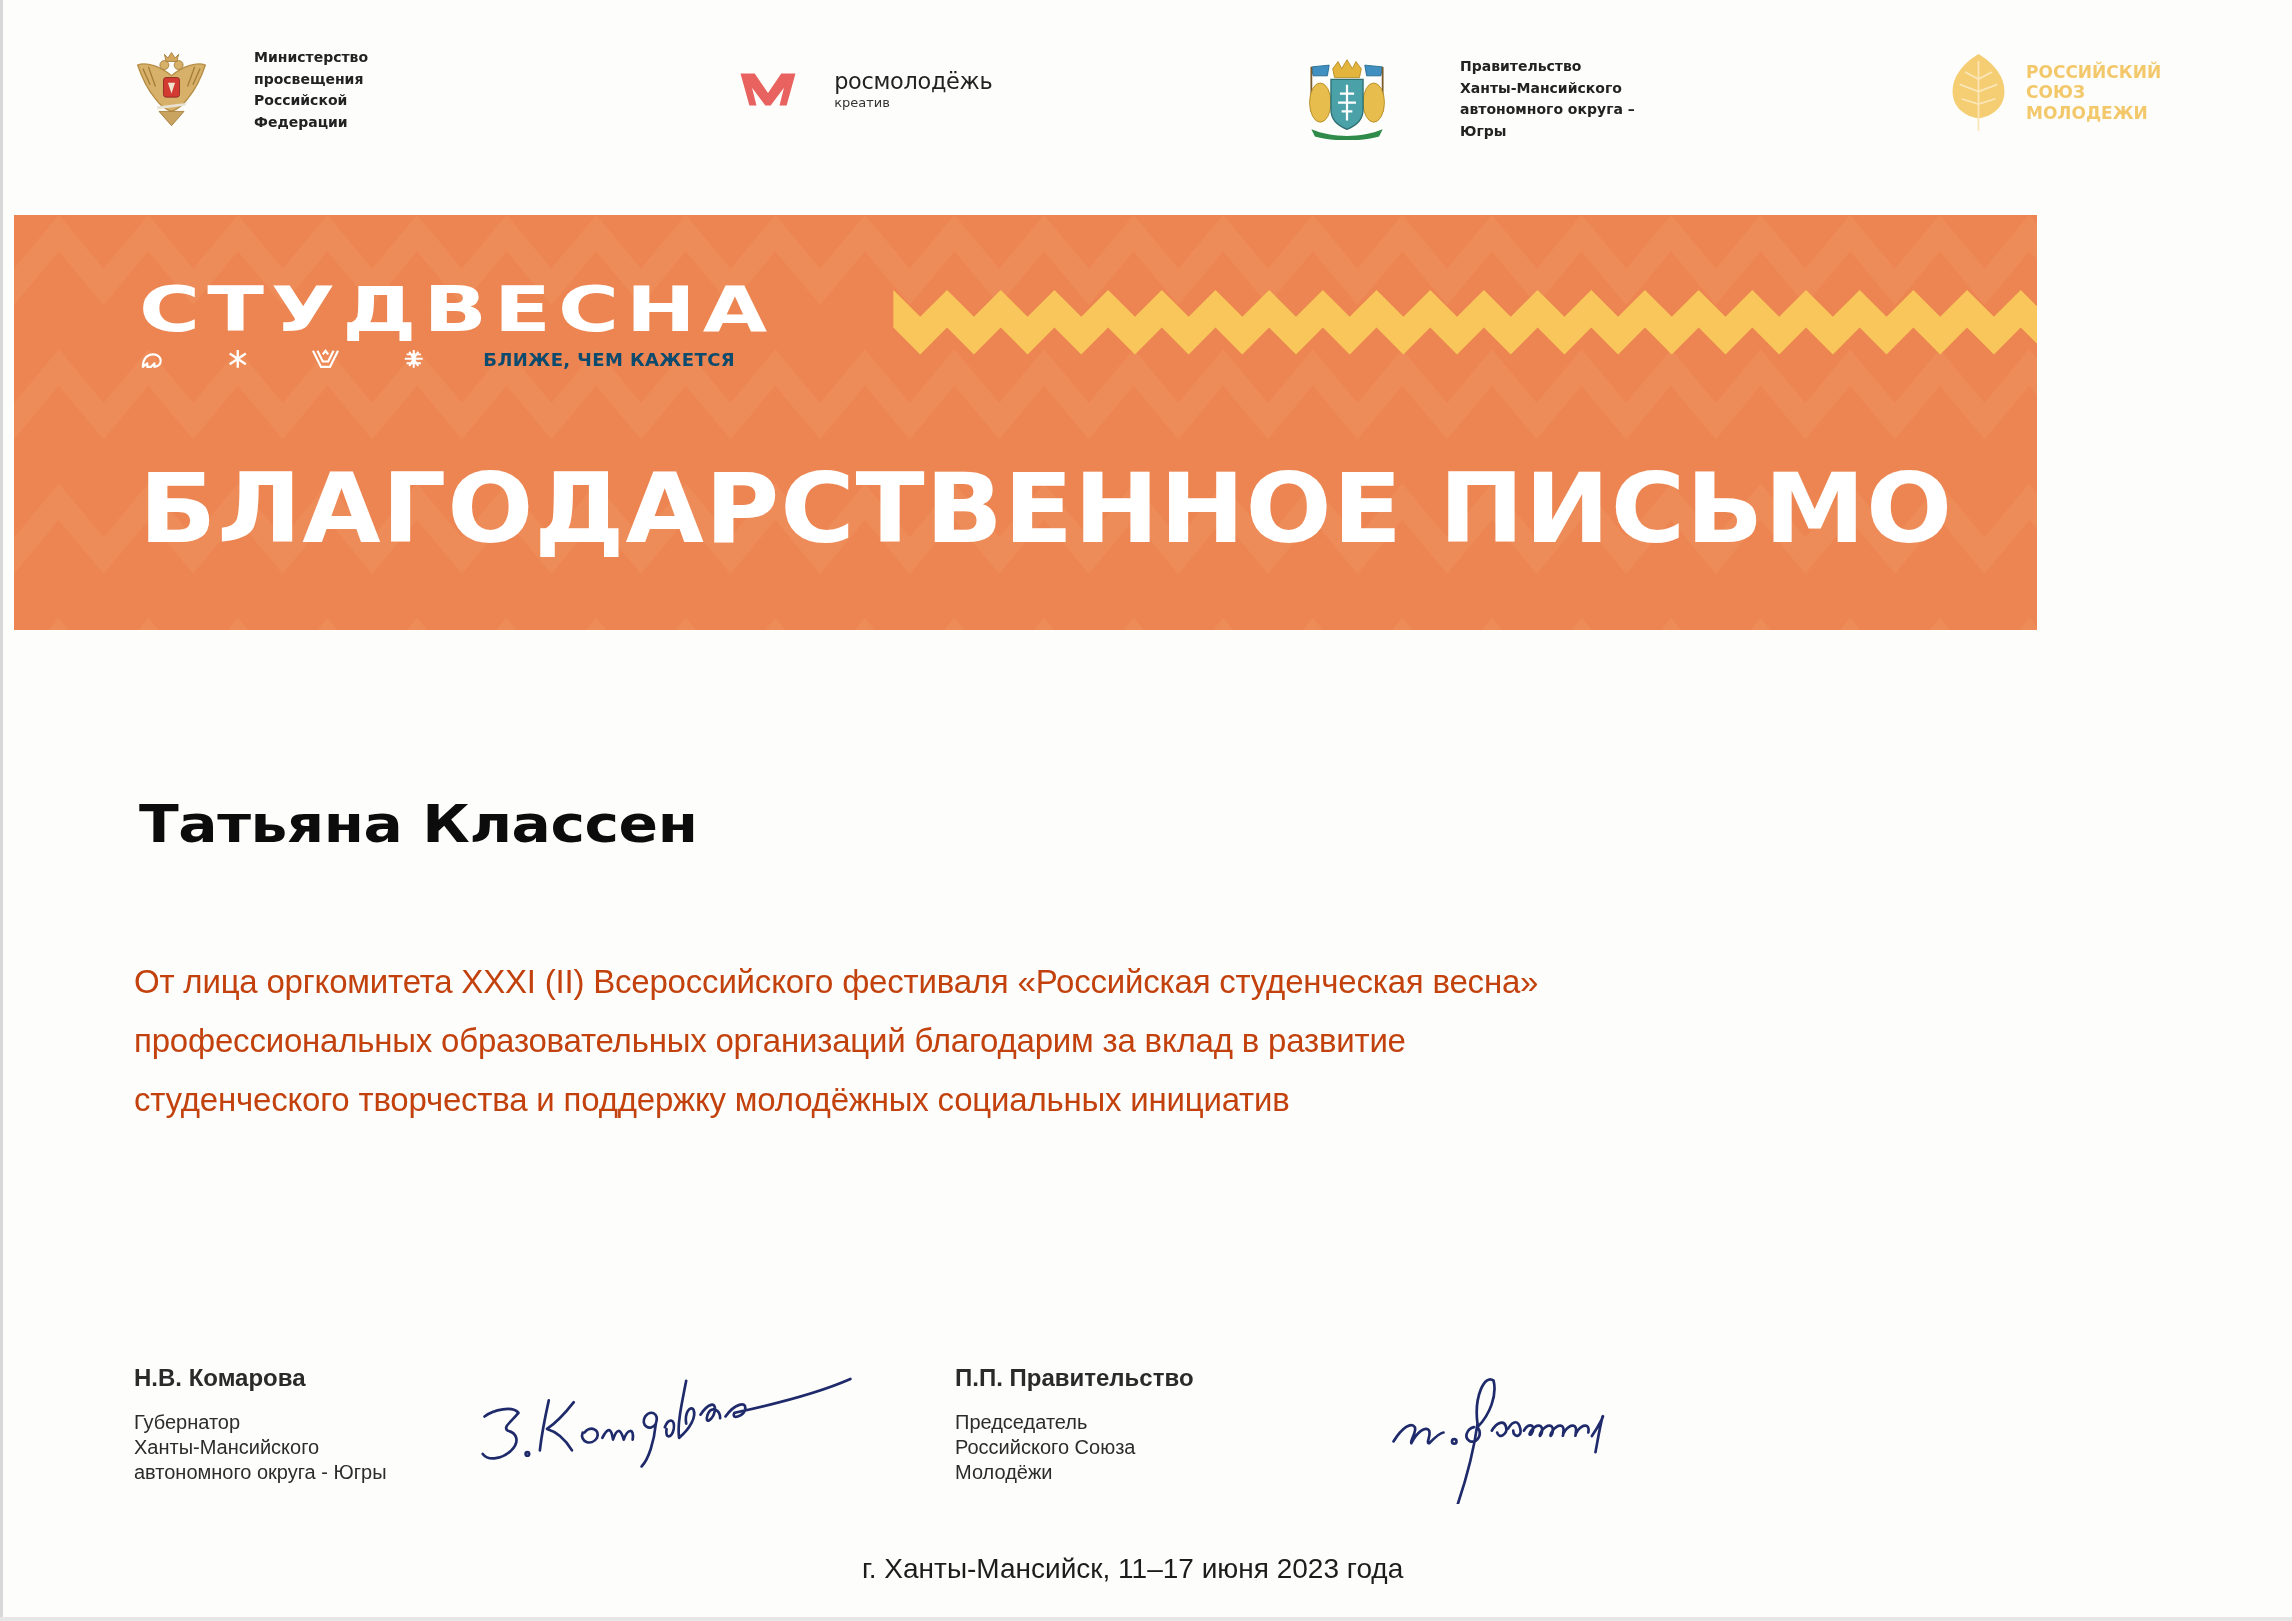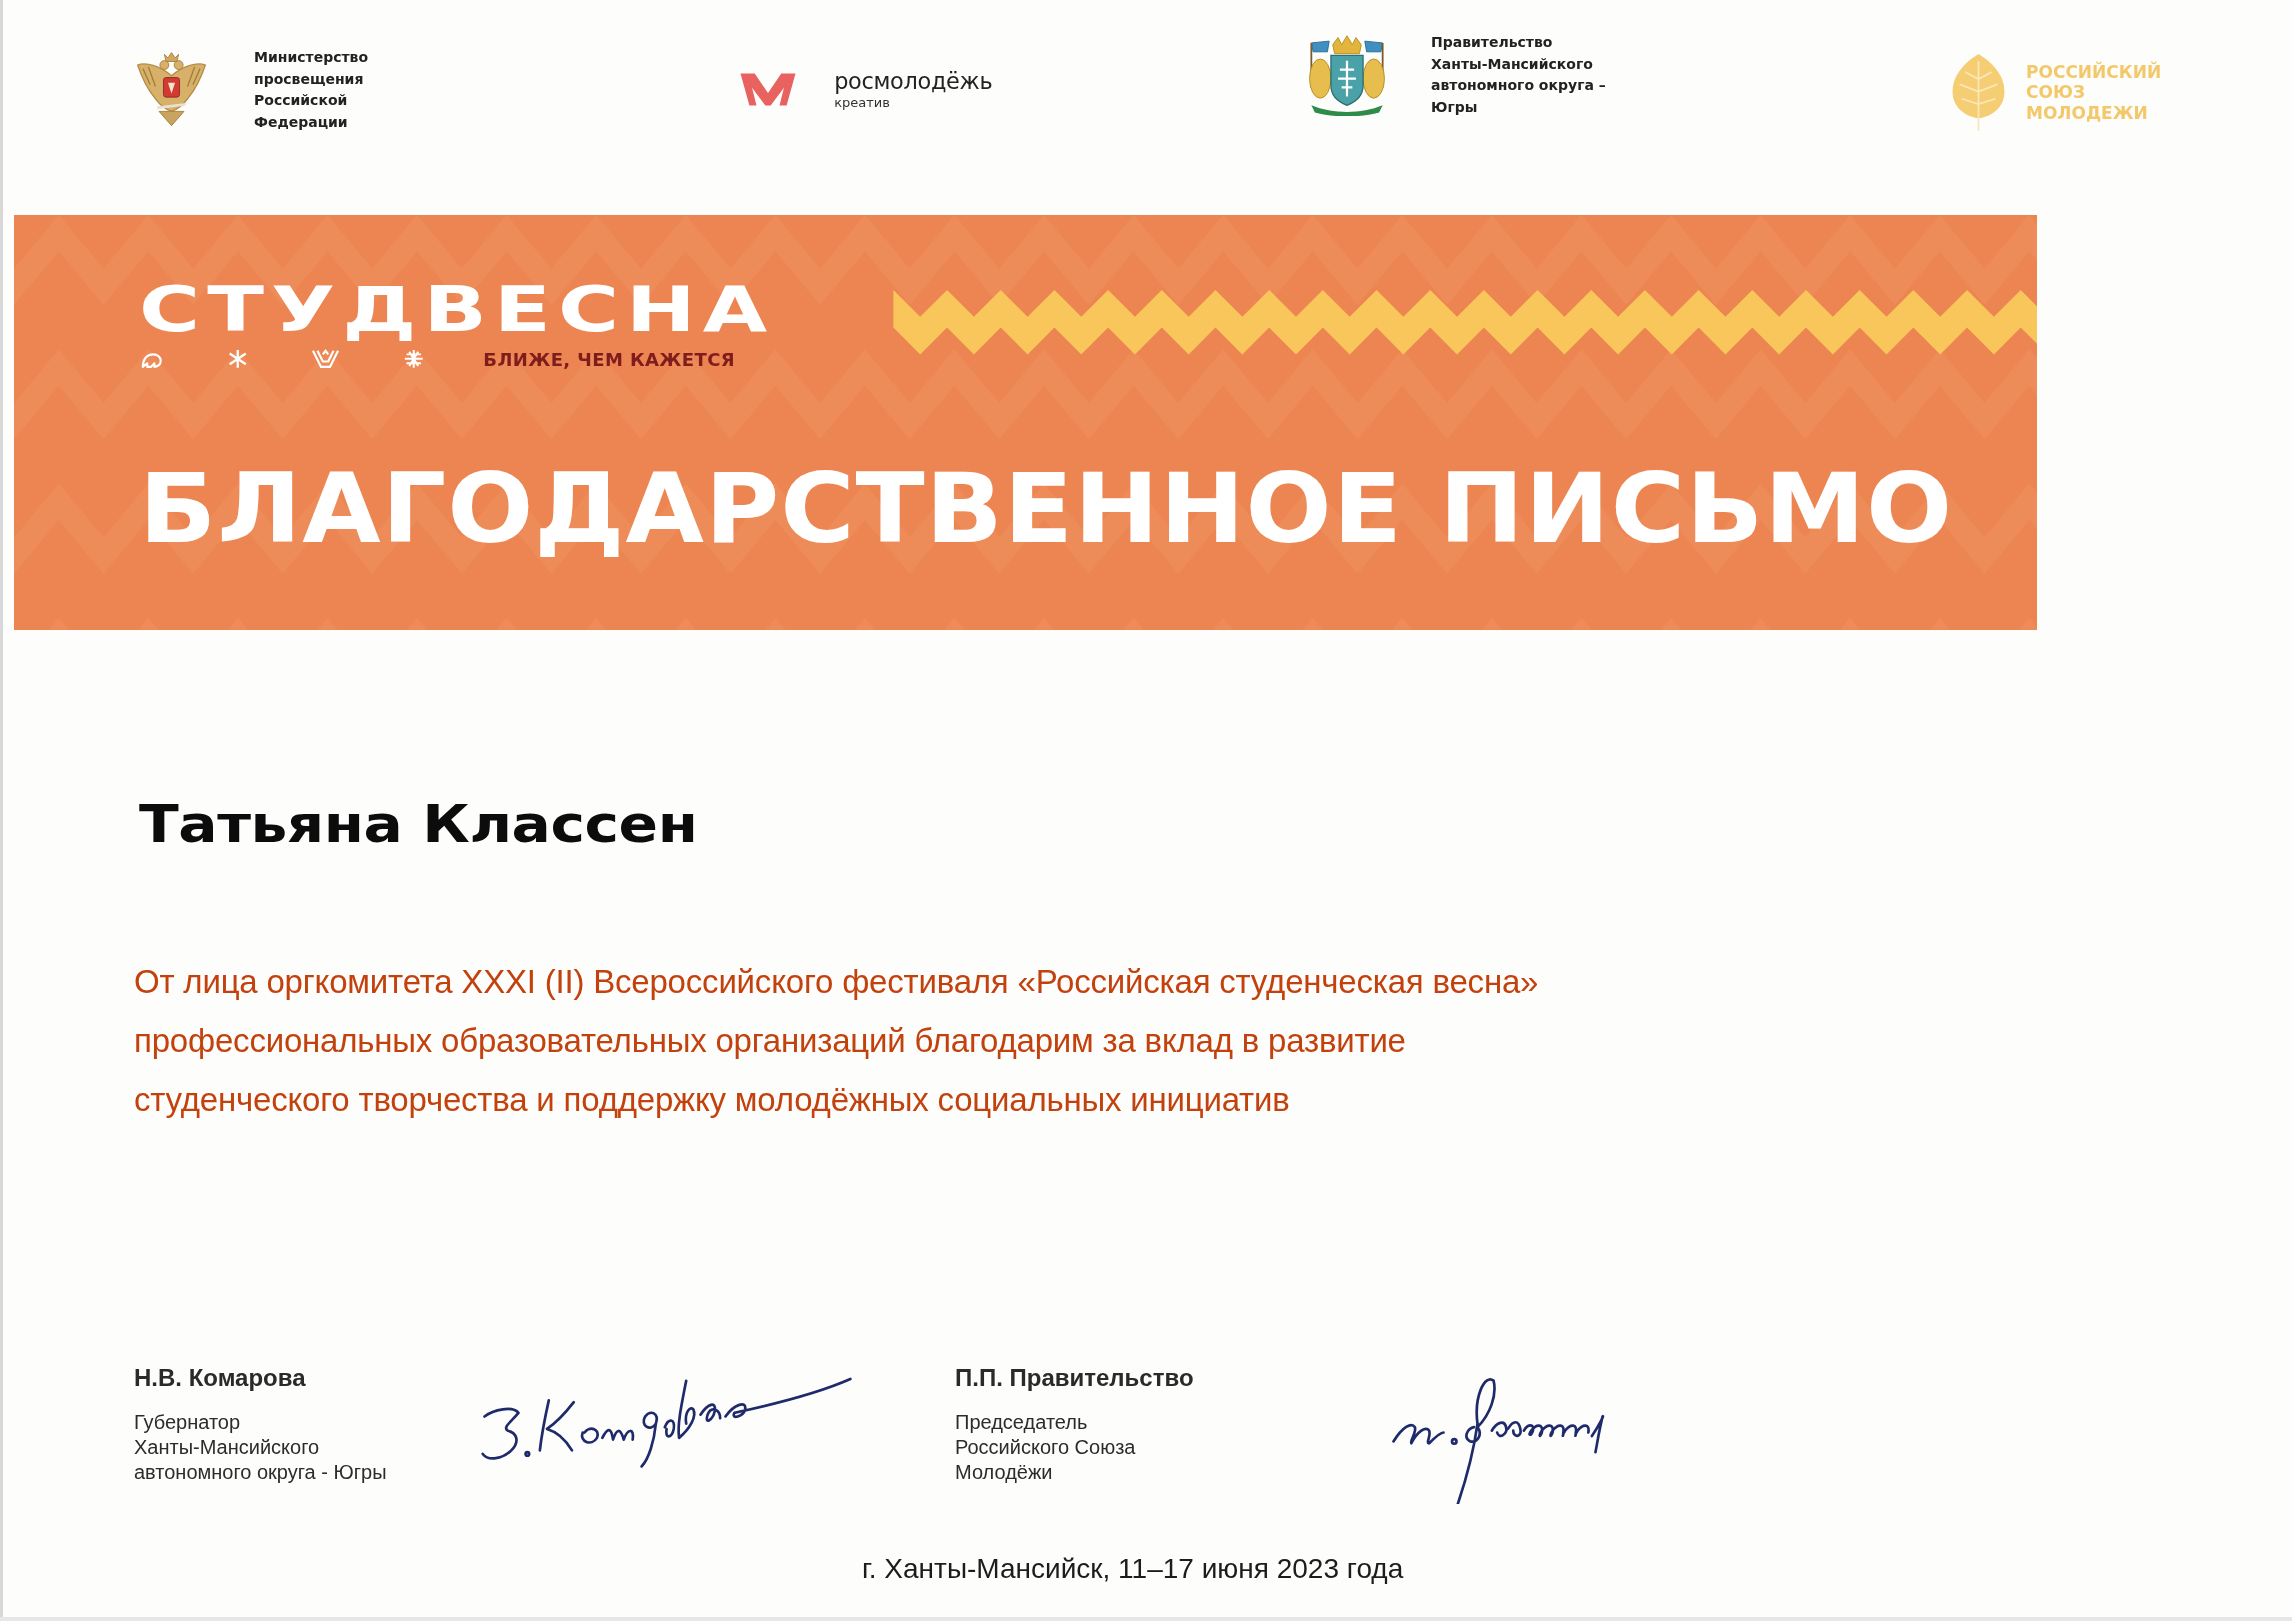--- a/index.html
+++ b/index.html
@@ -14,21 +14,21 @@
 
   
   .logo { position: absolute; display: flex; align-items: center; }
   .logo-text { font-family: "DejaVu Sans", sans-serif; font-weight: bold; font-size: 14px; line-height: 21.5px; color: #222; }
   #logo-ministry { left: 134px; top: 47px; }
   #logo-ministry .emblem { width: 75px; height: 82px; margin-right: 45px; }
   #logo-rosmol { left: 740px; top: 70px; gap: 31px; }
   #logo-rosmol .mark { width: 56px; height: 39px; margin-right: 7.2px; }
   .rosmol-name { font-family: "DejaVu Sans", sans-serif; font-size: 22.4px; color: #222; line-height: 23px; letter-spacing: -0.3px; }
   .rosmol-sub { font-family: "DejaVu Sans", sans-serif; font-size: 13px; color: #333; margin-top: 1.8px; }
-  #logo-khmao { left: 1306px; top: 32px; }
+  #logo-khmao { left: 1306px; top: 56px; gap: 29px; }
   #logo-khmao .emblem { width: 82px; height: 82px; margin-right: 43px; }
   #logo-rsm { left: 1949px; top: 52px; align-items: center; }
   #logo-rsm .leaf { width: 59px; height: 81px; margin-right: 18px; }
   .rsm-text { font-family: "DejaVu Sans", sans-serif; font-weight: bold; font-size: 17px; line-height: 20.6px; color: #f3c86b; }
 
   
   .banner {
     position: absolute; left: 14.3px; top: 215px; width: 2023px; height: 415px;
     background-color: #ec8551; overflow: hidden;
   }
@@ -37,21 +37,21 @@
     position: absolute; left: 125px; top: 59px;
     font-family: "DejaVu Sans", sans-serif; font-weight: bold; font-size: 63px;
     color: #ffffff; letter-spacing: 5.4px; transform: scaleX(1.32); transform-origin: left top;
     line-height: 72px;
   }
   .brand-icons { position: absolute; left: 127px; top: 134px; display: flex; gap: 0; }
   .brand-icon { width: 21.5px; height: 19.7px; margin-right: 64px; }
   .tagline {
     position: absolute; left: 469px; top: 134px;
     font-family: "DejaVu Sans", sans-serif; font-weight: bold; font-size: 18px;
-    color: #7f1d1d; letter-spacing: 0.4px; line-height: 21.5px;
+    color: #0c4a6e; letter-spacing: 0.4px; line-height: 21.5px;
   }
   .zigzag { position: absolute; left: 879px; top: 75px; }
   .main-title {
     position: absolute; left: 125px; top: 240px;
     font-family: "DejaVu Sans", sans-serif; font-weight: bold; font-size: 97px;
     color: #ffffff; line-height: 107px; letter-spacing: 0.9px;
     transform: scaleX(1.045); transform-origin: left top; white-space: nowrap;
   }
 
   

